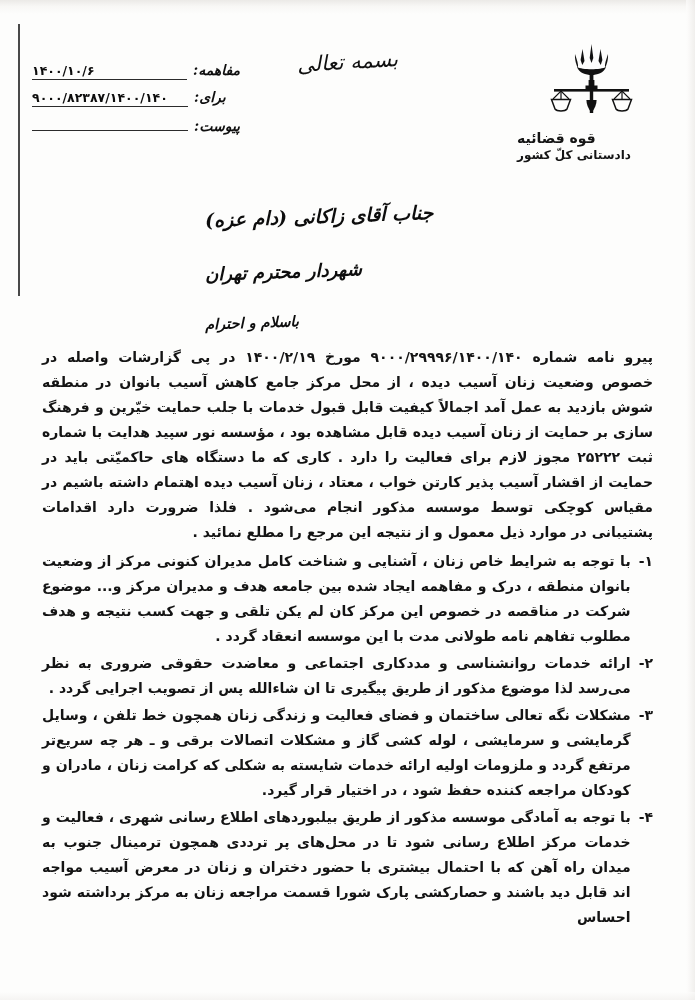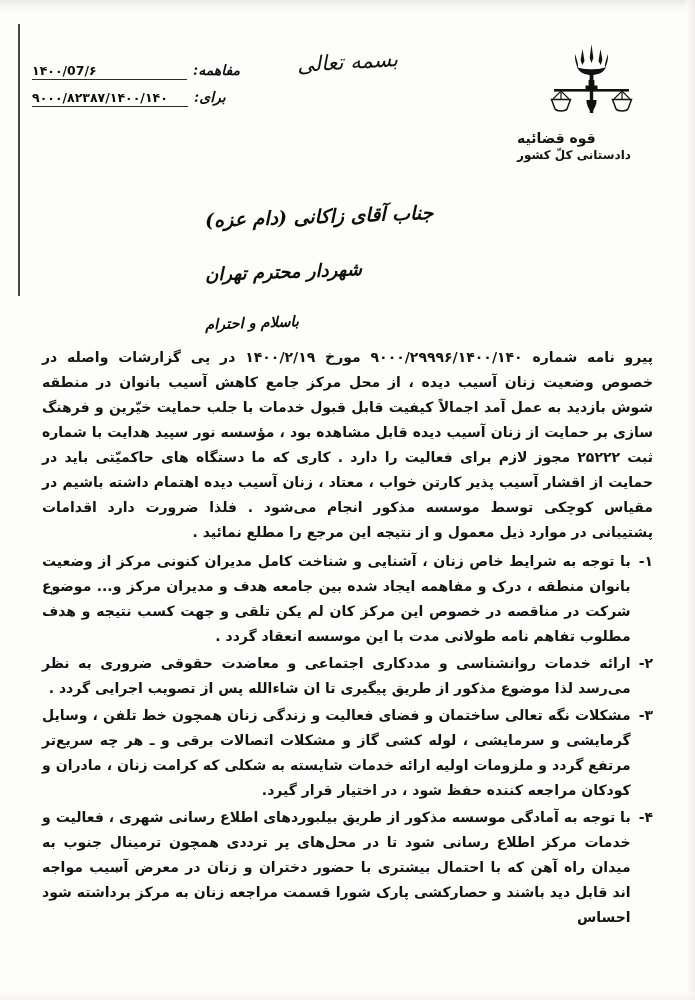--- a/index.html
+++ b/index.html
@@ -266,25 +266,29 @@
     </svg>
     <div class="emblem-title">قوه قضائیه</div>
     <div class="emblem-sub">دادستانی کلّ کشور</div>
   </div>
 
   <div class="besmeh">بسمه تعالی</div>
 
   <div class="meta">
     <div class="meta-row">
       <span class="meta-label">مفاهمه:</span>
-      <span class="meta-value">۱۴۰۰/07/۶</span>
+      <span class="meta-value">۱۴۰۰/۱۰/۶</span>
     </div>
     <div class="meta-row">
       <span class="meta-label">برای:</span>
       <span class="meta-value">۹۰۰۰/۸۲۳۸۷/۱۴۰۰/۱۴۰</span>
+    </div>
+    <div class="meta-row">
+      <span class="meta-label">پیوست:</span>
+      <span class="meta-value blank"></span>
     </div>
   </div>
 
   <div class="addressee">
     <div><span class="addressee-name">جناب آقای زاکانی (دام عزه)</span></div>
     <div><span class="addressee-role">شهردار محترم تهران</span></div>
   </div>
   <div class="salutation">باسلام و احترام</div>
 
   <div class="body">

